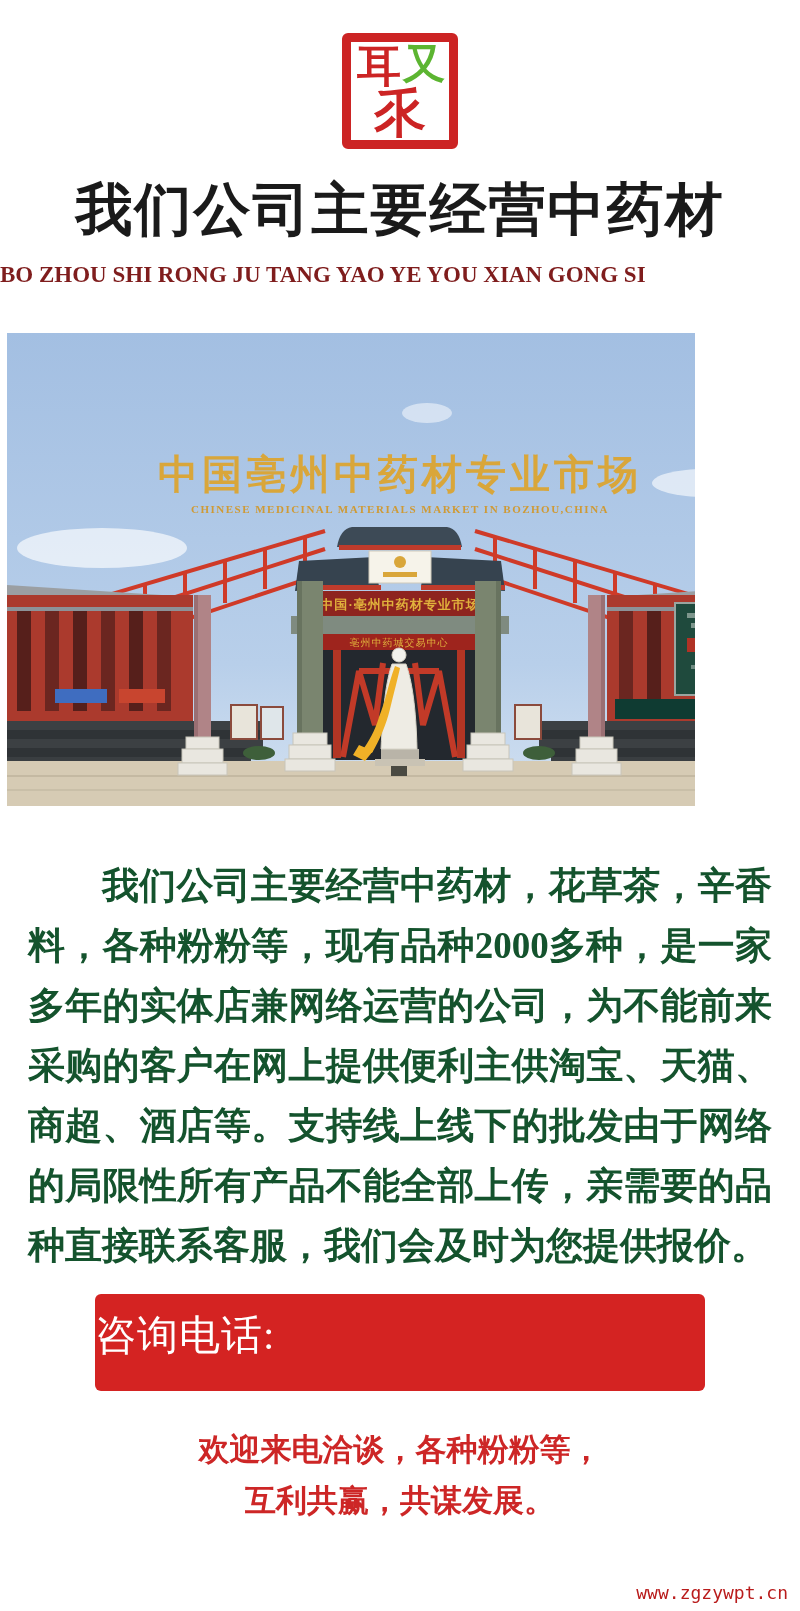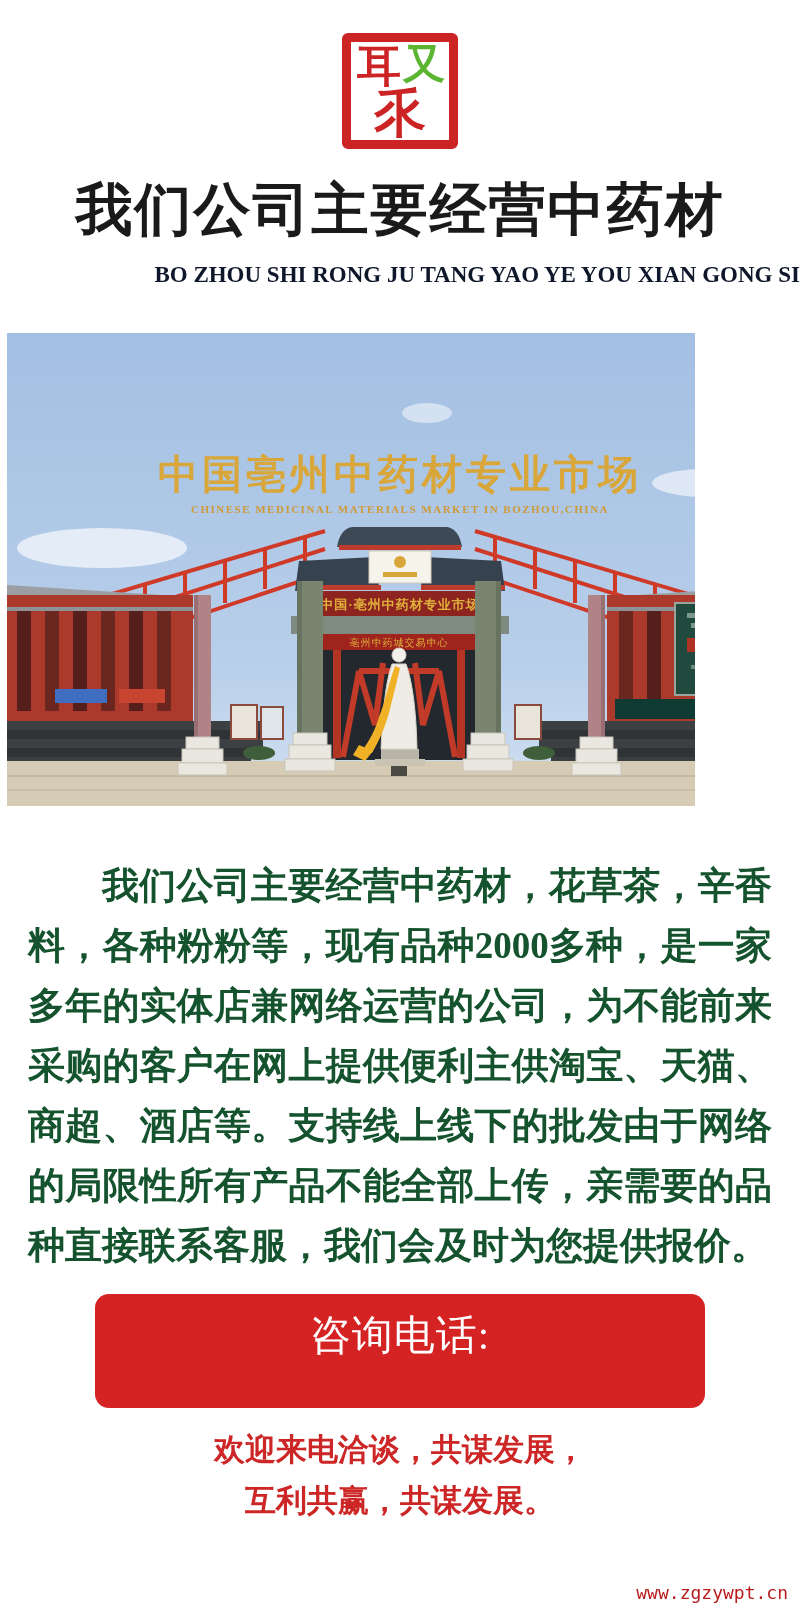--- a/index.html
+++ b/index.html
@@ -37,24 +37,24 @@
     font-size: 57px;
     font-weight: bold;
     letter-spacing: 2px;
     color: #1a1a1a;
     white-space: nowrap;
   }
   .company-pinyin {
     position: absolute;
     left: 0; top: 262px;
     width: 100%;
-    text-align: right;
+    text-align: left;
     font-size: 23px;
     font-weight: bold;
-    color: #0f172a;
+    color: #7f1d1d;
     white-space: nowrap;
   }
 
   
   .photo {
     position: absolute;
     left: 7px; top: 333px;
     width: 688px; height: 473px;
     overflow: hidden;
   }
@@ -70,26 +70,26 @@
     font-weight: 600;
     color: #14532d;
     text-align: justify;
     text-indent: 2em;
   }
 
   
   .phone-banner {
     position: absolute;
     left: 95px; top: 1294px;
-    width: 610px; height: 114px;
+    width: 610px; height: 97px;
     background: #d42322;
-    border-radius: 14px;
+    border-radius: 6px;
     display: flex;
     align-items: baseline;
-    justify-content: center;
+    justify-content: flex-start;
     color: #ffffff;
     white-space: nowrap;
   }
   .phone-banner { padding-top: 14px; }
   .phone-label { font-size: 41px; font-weight: 500; letter-spacing: 1px; }
   .phone-number { font-size: 63px; font-weight: 400; margin-left: 10px; letter-spacing: 0px; }
 
   
   .slogan {
     position: absolute;
@@ -309,19 +309,19 @@
     </svg>
   </div>
 
   <p class="about">我们公司主要经营中药材，花草茶，辛香料，各种粉粉等，现有品种2000多种，是一家多年的实体店兼网络运营的公司，为不能前来采购的客户在网上提供便利主供淘宝、天猫、商超、酒店等。支持线上线下的批发由于网络的局限性所有产品不能全部上传，亲需要的品种直接联系客服，我们会及时为您提供报价。</p>
 
   <div class="phone-banner">
     <span class="phone-label">咨询电话:</span>
   </div>
 
   <div class="slogan">
-    <div>欢迎来电洽谈，共谋发展，</div>
+    <div>欢迎来电洽谈，各种粉粉等，</div>
     <div>互利共赢，共谋发展。</div>
   </div>
 
   <div class="watermark">www.zgzywpt.cn</div>
 
 </div>
 
 </body></html>

